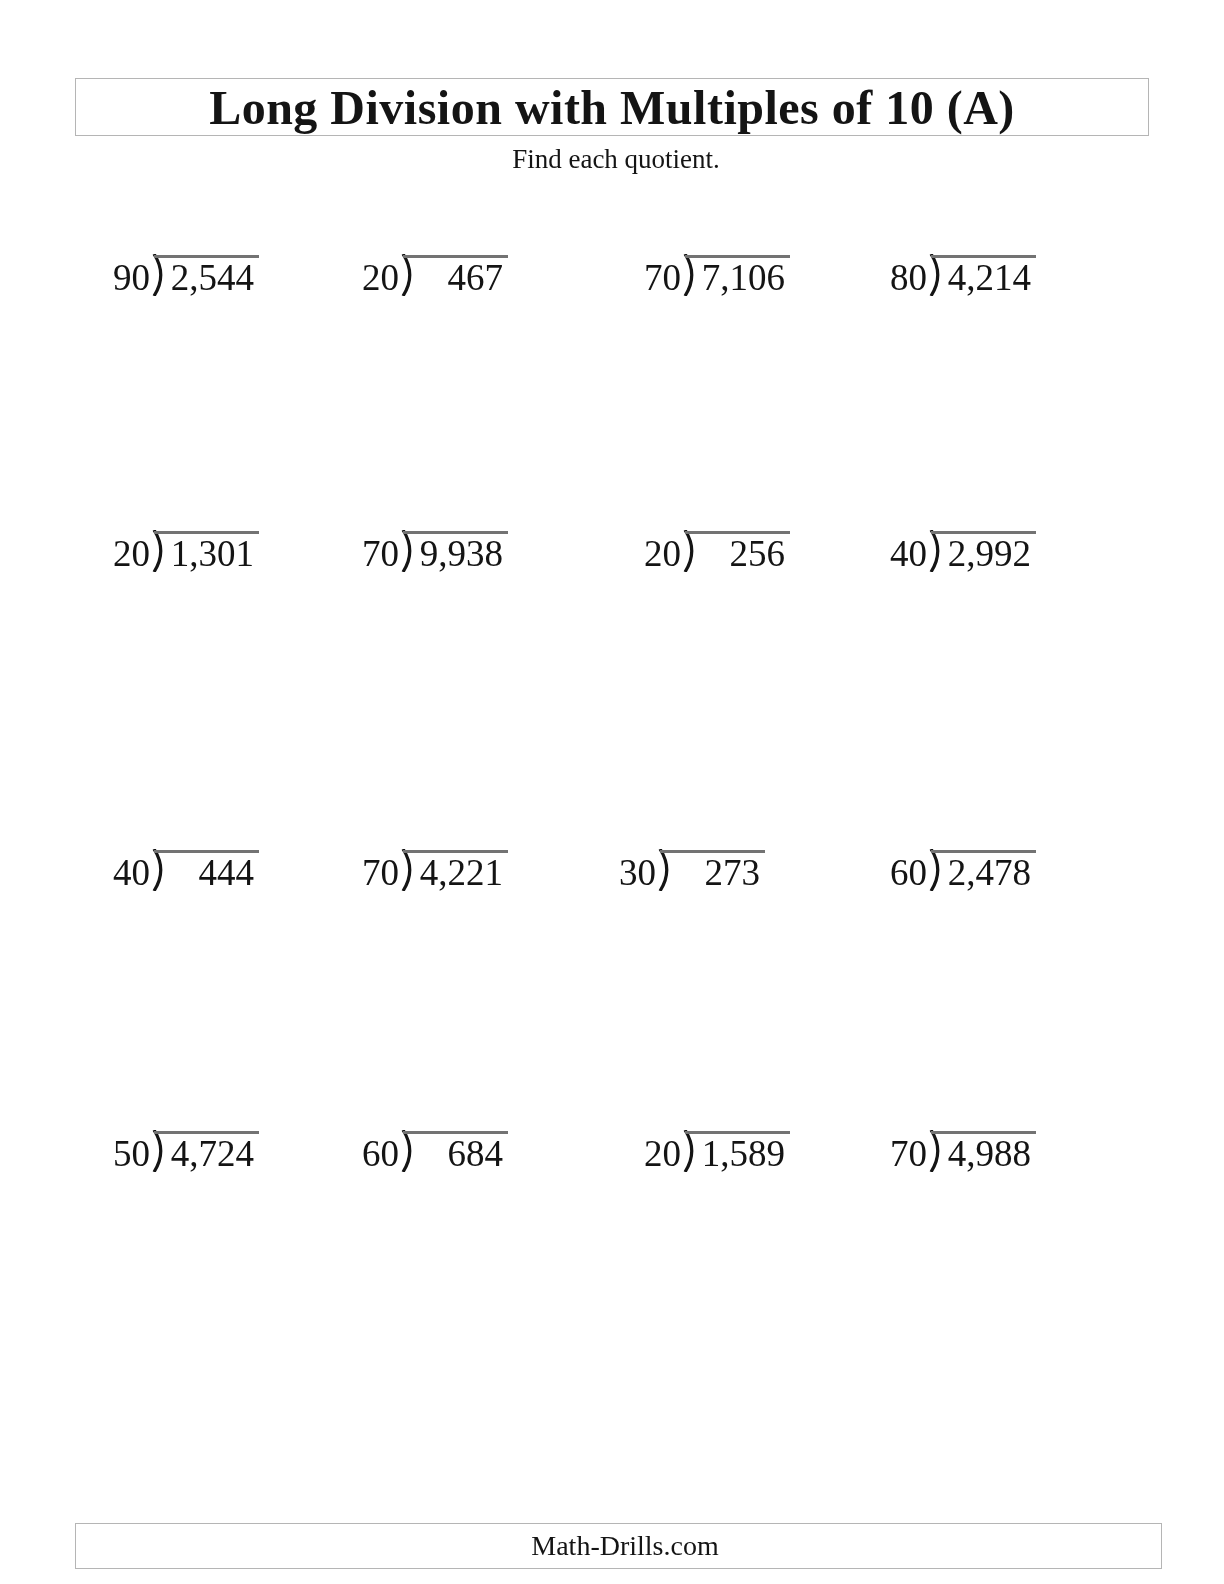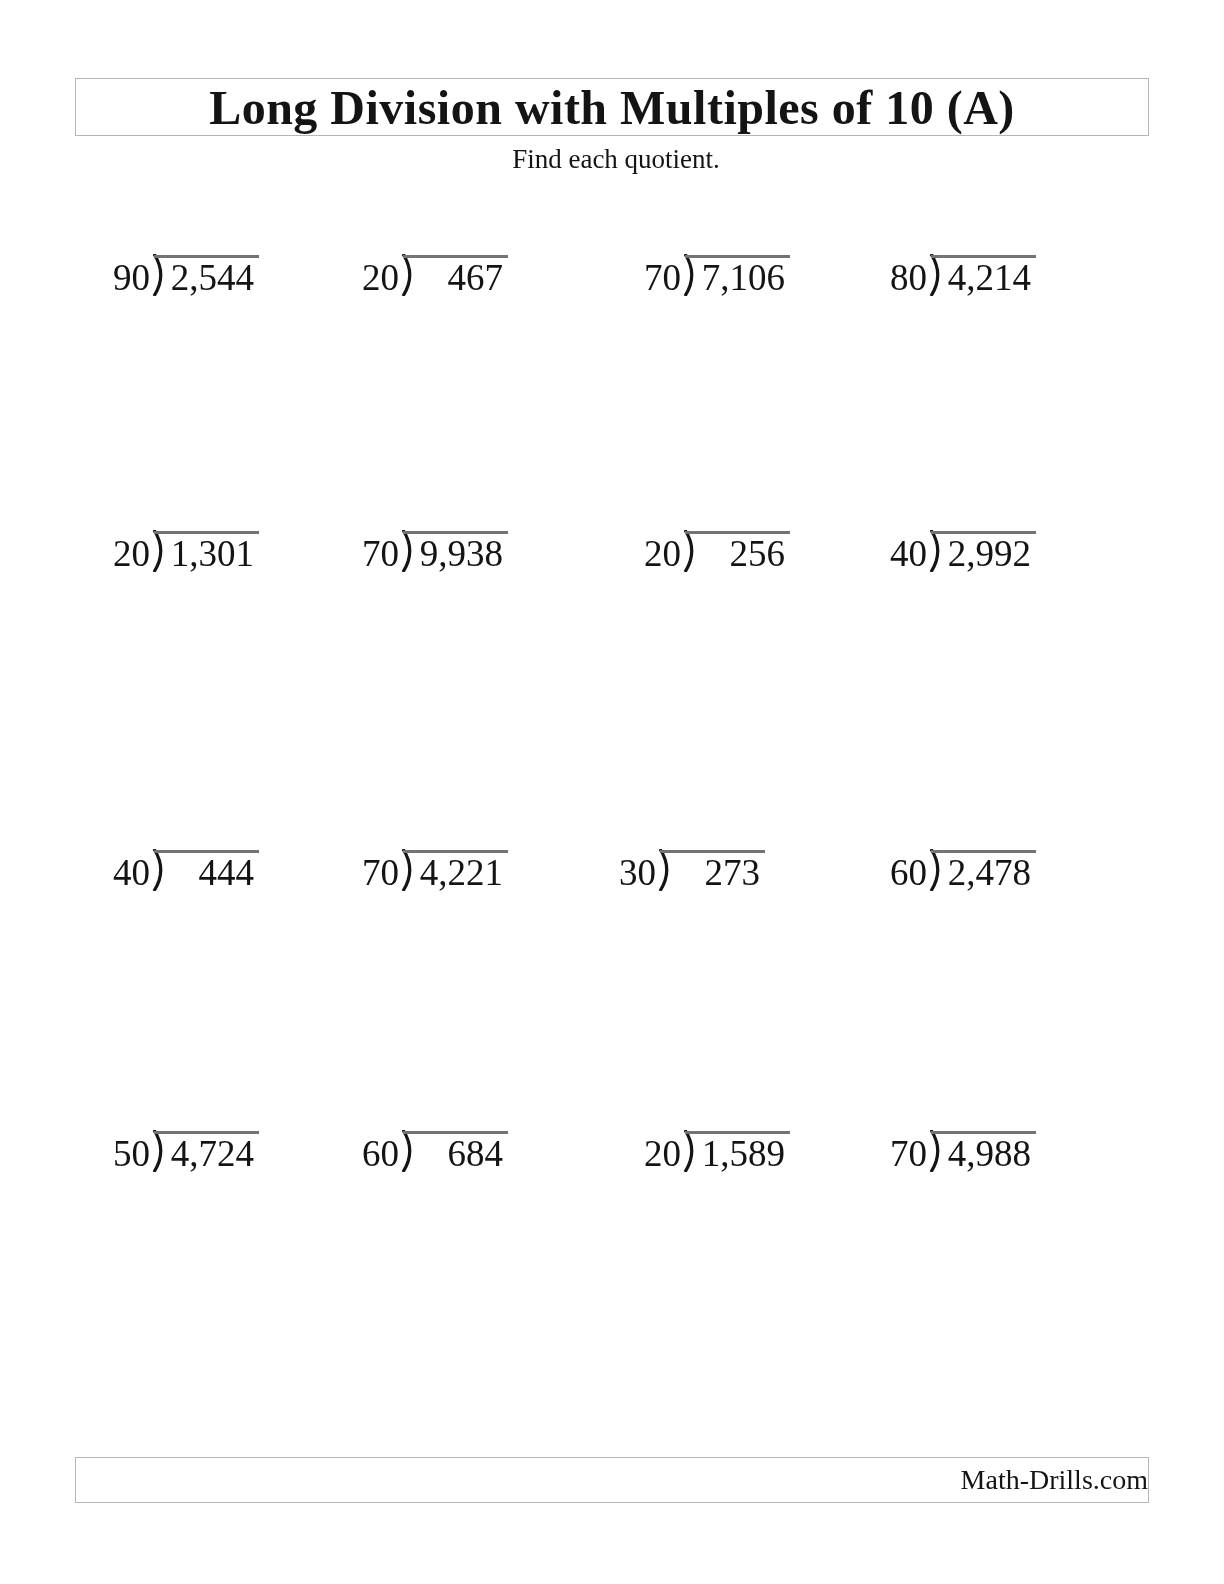--- a/index.html
+++ b/index.html
@@ -59,24 +59,24 @@
     width: 105px;
     border-top: 3px solid #737373;
     padding: 1px 5px 0 0;
     font-size: 37px;
     line-height: 1;
     text-align: right;
     white-space: nowrap;
   }
   .footer-box {
     position: absolute;
-    left: 75px; top: 1457px;
+    left: 75px; top: 1523px;
     width: 1072px; height: 44px;
     border: 1px solid #b5b5b5;
-    display: flex; align-items: center; justify-content: flex-end;
+    display: flex; align-items: center; justify-content: center; padding-left: 13px;
   }
   .footer-box span { font-size: 28px; }
 </style>
 </head>
 <body>
 
 <div class="page">
 
   <header class="title-box">
     <h1>Long Division with Multiples of 10 (A)</h1>

